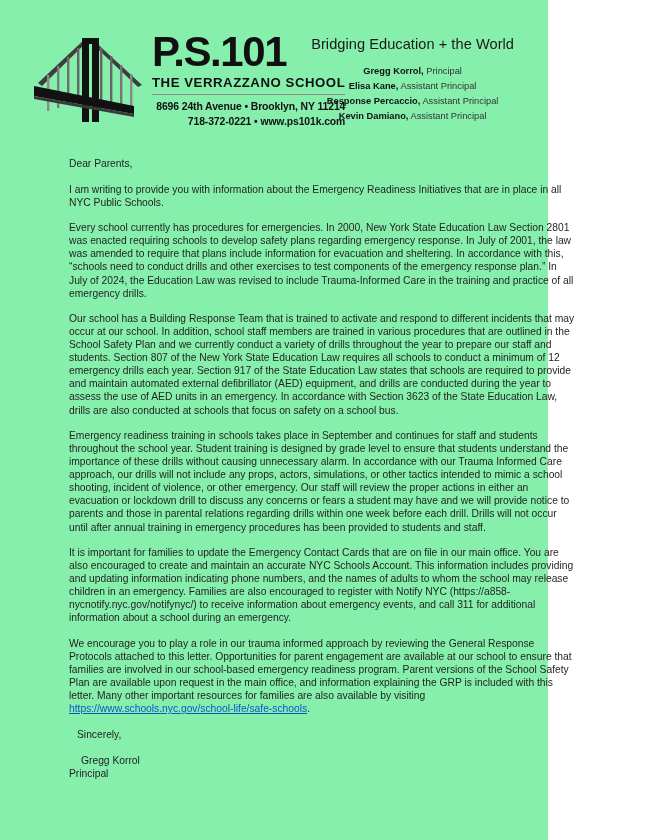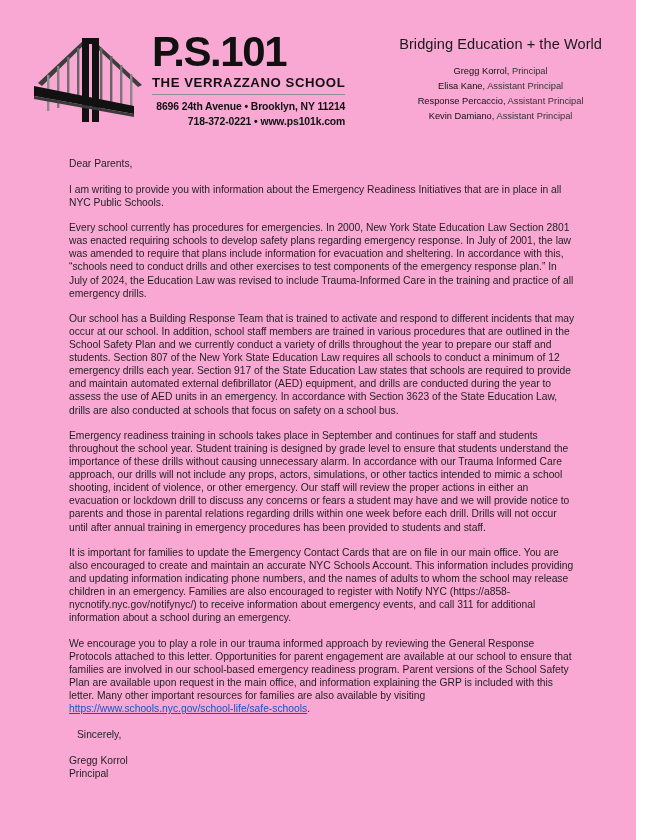--- a/index.html
+++ b/index.html
@@ -11,23 +11,23 @@
   body {
     width: 650px;
     height: 840px;
     overflow: hidden;
     font-family: "Liberation Sans", sans-serif;
     color: #222222;
   }
 
   .page {
     position: relative;
-    width: 636px;
+    width: 548px;
     height: 840px;
-    background: #f9a8d4;
+    background: #86efac;
     box-sizing: border-box;
   }
 
   
   .letterhead {
     position: relative;
     height: 140px;
   }
 
   .logo-block {
@@ -108,21 +108,21 @@
   }
 
   .admin-row {
     font-size: 9.3px;
     line-height: 1.62;
     color: #2a2a2a;
     white-space: nowrap;
   }
 
   .admin-name {
-    font-weight: normal;
+    font-weight: bold;
     color: #111111;
   }
 
   .admin-title {
     font-weight: normal;
     color: #333333;
   }
 
   
   .letter {
@@ -142,20 +142,21 @@
     letter-spacing: -0.01px;
   }
 
   .signoff {
     margin-bottom: 13px;
     margin-left: 8px;
   }
 
   .sig-name {
     margin-bottom: 0;
+    margin-left: 12px;
   }
 
   .sig-title {
     margin-bottom: 0;
   }
 
   a.doclink {
     color: #1155cc;
     text-decoration: underline;
   }

